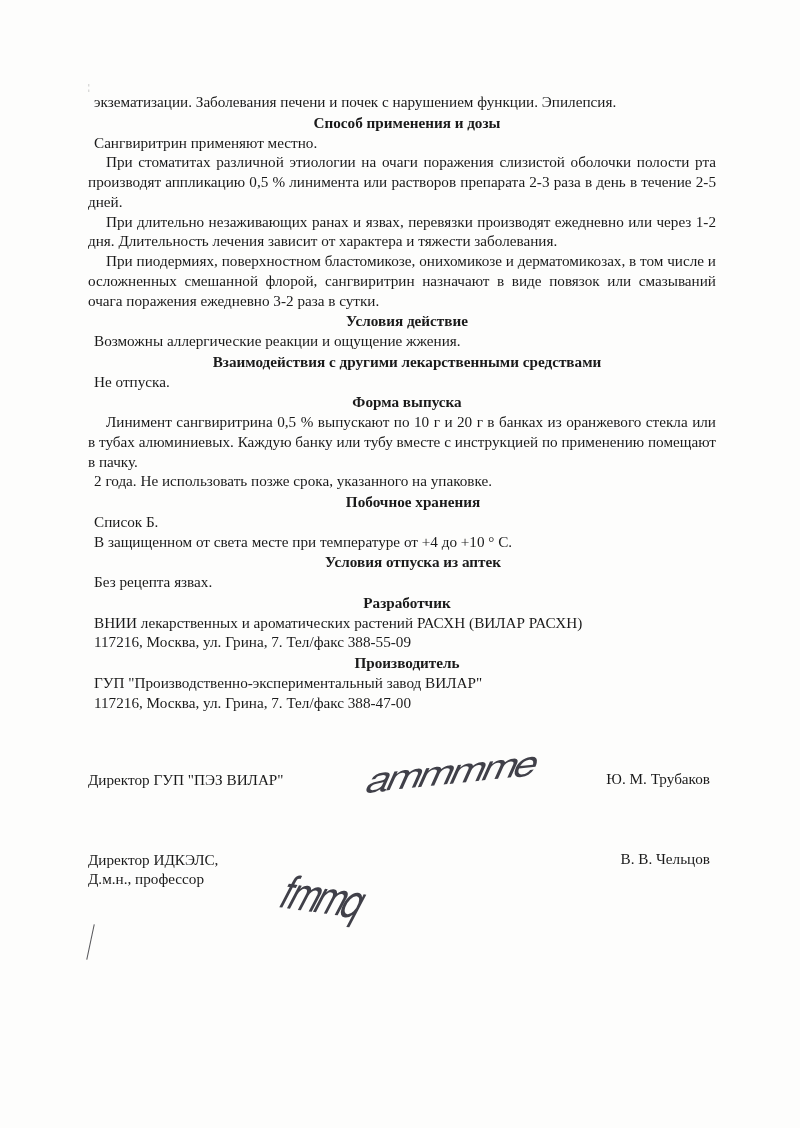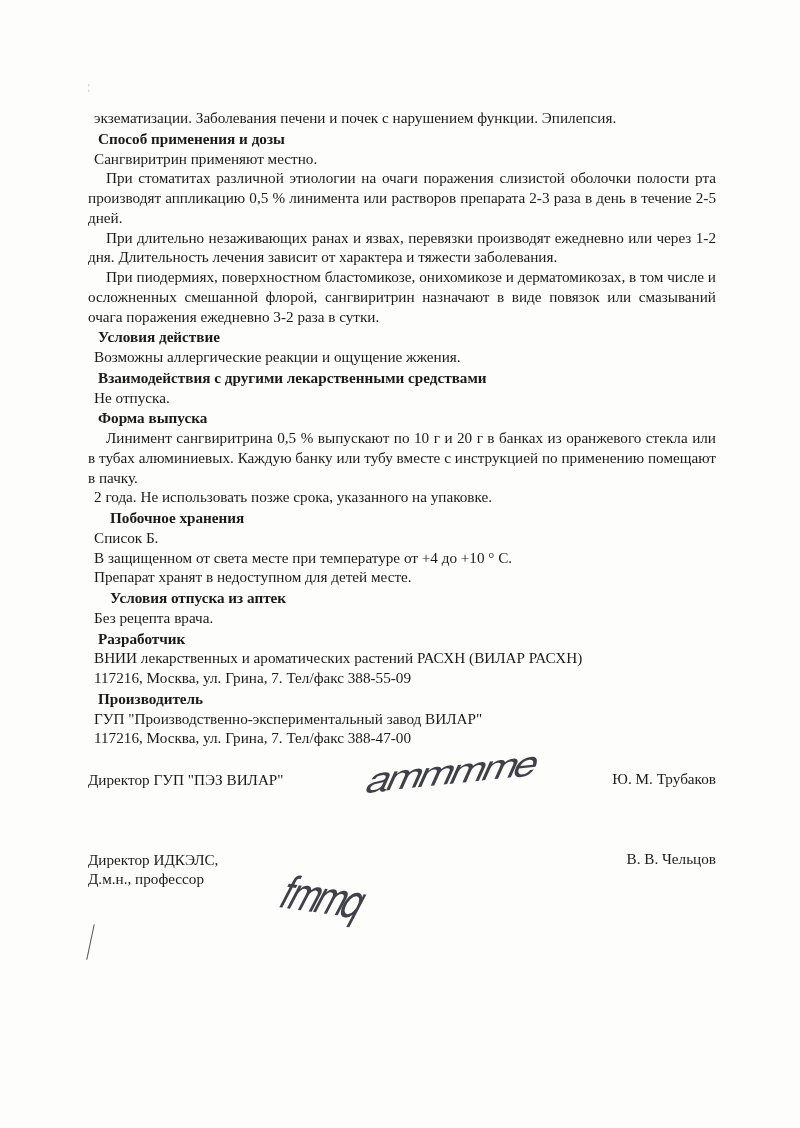--- a/index.html
+++ b/index.html
@@ -24,37 +24,37 @@
     position: absolute;
     left: 88px;
     top: 82px;
     font-size: 9px;
     color: #9a9a9a;
     letter-spacing: 0;
   }
   .content {
     position: absolute;
     left: 88px;
-    top: 108px;
+    top: 92px;
     width: 628px;
   }
   p {
     margin: 0;
     font-size: 15.2px;
     line-height: 1.30;
     text-align: justify;
     text-indent: 0;
   }
   p.indent {
     text-indent: 18px;
   }
   p.heading {
     font-weight: bold;
     text-indent: 10px;
-    text-align: left;
+    text-align: center;
     margin-top: 1px;
   }
   p.heading.deep {
     text-indent: 22px;
   }
   p.plain {
     text-indent: 6px;
     text-align: left;
   }
   .signatures {
@@ -70,21 +70,21 @@
   .sig-role {
     position: absolute;
     left: 0;
     top: 0;
     font-size: 15.2px;
     line-height: 1.25;
     white-space: pre-line;
   }
   .sig-name {
     position: absolute;
-    right: 0;
+    right: 6px;
     top: 0;
     font-size: 15.2px;
   }
   .sig-mark {
     position: absolute;
     font-family: "Liberation Serif", serif;
     color: #20202a;
     opacity: 0.85;
   }
   .sig-mark.one {
@@ -133,23 +133,22 @@
     <p class="heading">Условия действие</p>
     <p class="plain">Возможны аллергические реакции и ощущение жжения.</p>
     <p class="heading">Взаимодействия с другими лекарственными средствами</p>
     <p class="plain">Не отпуска.</p>
     <p class="heading">Форма выпуска</p>
     <p class="indent">Линимент сангвиритрина 0,5 % выпускают по 10 г и 20 г в банках из оранжевого стекла или в тубах алюминиевых. Каждую банку или тубу вместе с инструкцией по применению помещают в пачку.</p>
     <p class="plain">2 года. Не использовать позже срока, указанного на упаковке.</p>
     <p class="heading deep">Побочное хранения</p>
     <p class="plain">Список Б.</p>
     <p class="plain">В защищенном от света месте при температуре от +4 до +10 ° С.</p>
-    <p class="plain">Препарат хранят в недоступном для детей месте.</p>
     <p class="heading deep">Условия отпуска из аптек</p>
-    <p class="plain">Без рецепта врача.</p>
+    <p class="plain">Без рецепта язвах.</p>
     <p class="heading">Разработчик</p>
     <p class="plain">ВНИИ лекарственных и ароматических растений РАСХН (ВИЛАР РАСХН)</p>
     <p class="plain">117216, Москва, ул. Грина, 7. Тел/факс 388-55-09</p>
     <p class="heading">Производитель</p>
     <p class="plain">ГУП "Производственно-экспериментальный завод ВИЛАР"</p>
     <p class="plain">117216, Москва, ул. Грина, 7. Тел/факс 388-47-00</p>
   </div>
 
   <div class="signatures">
 

